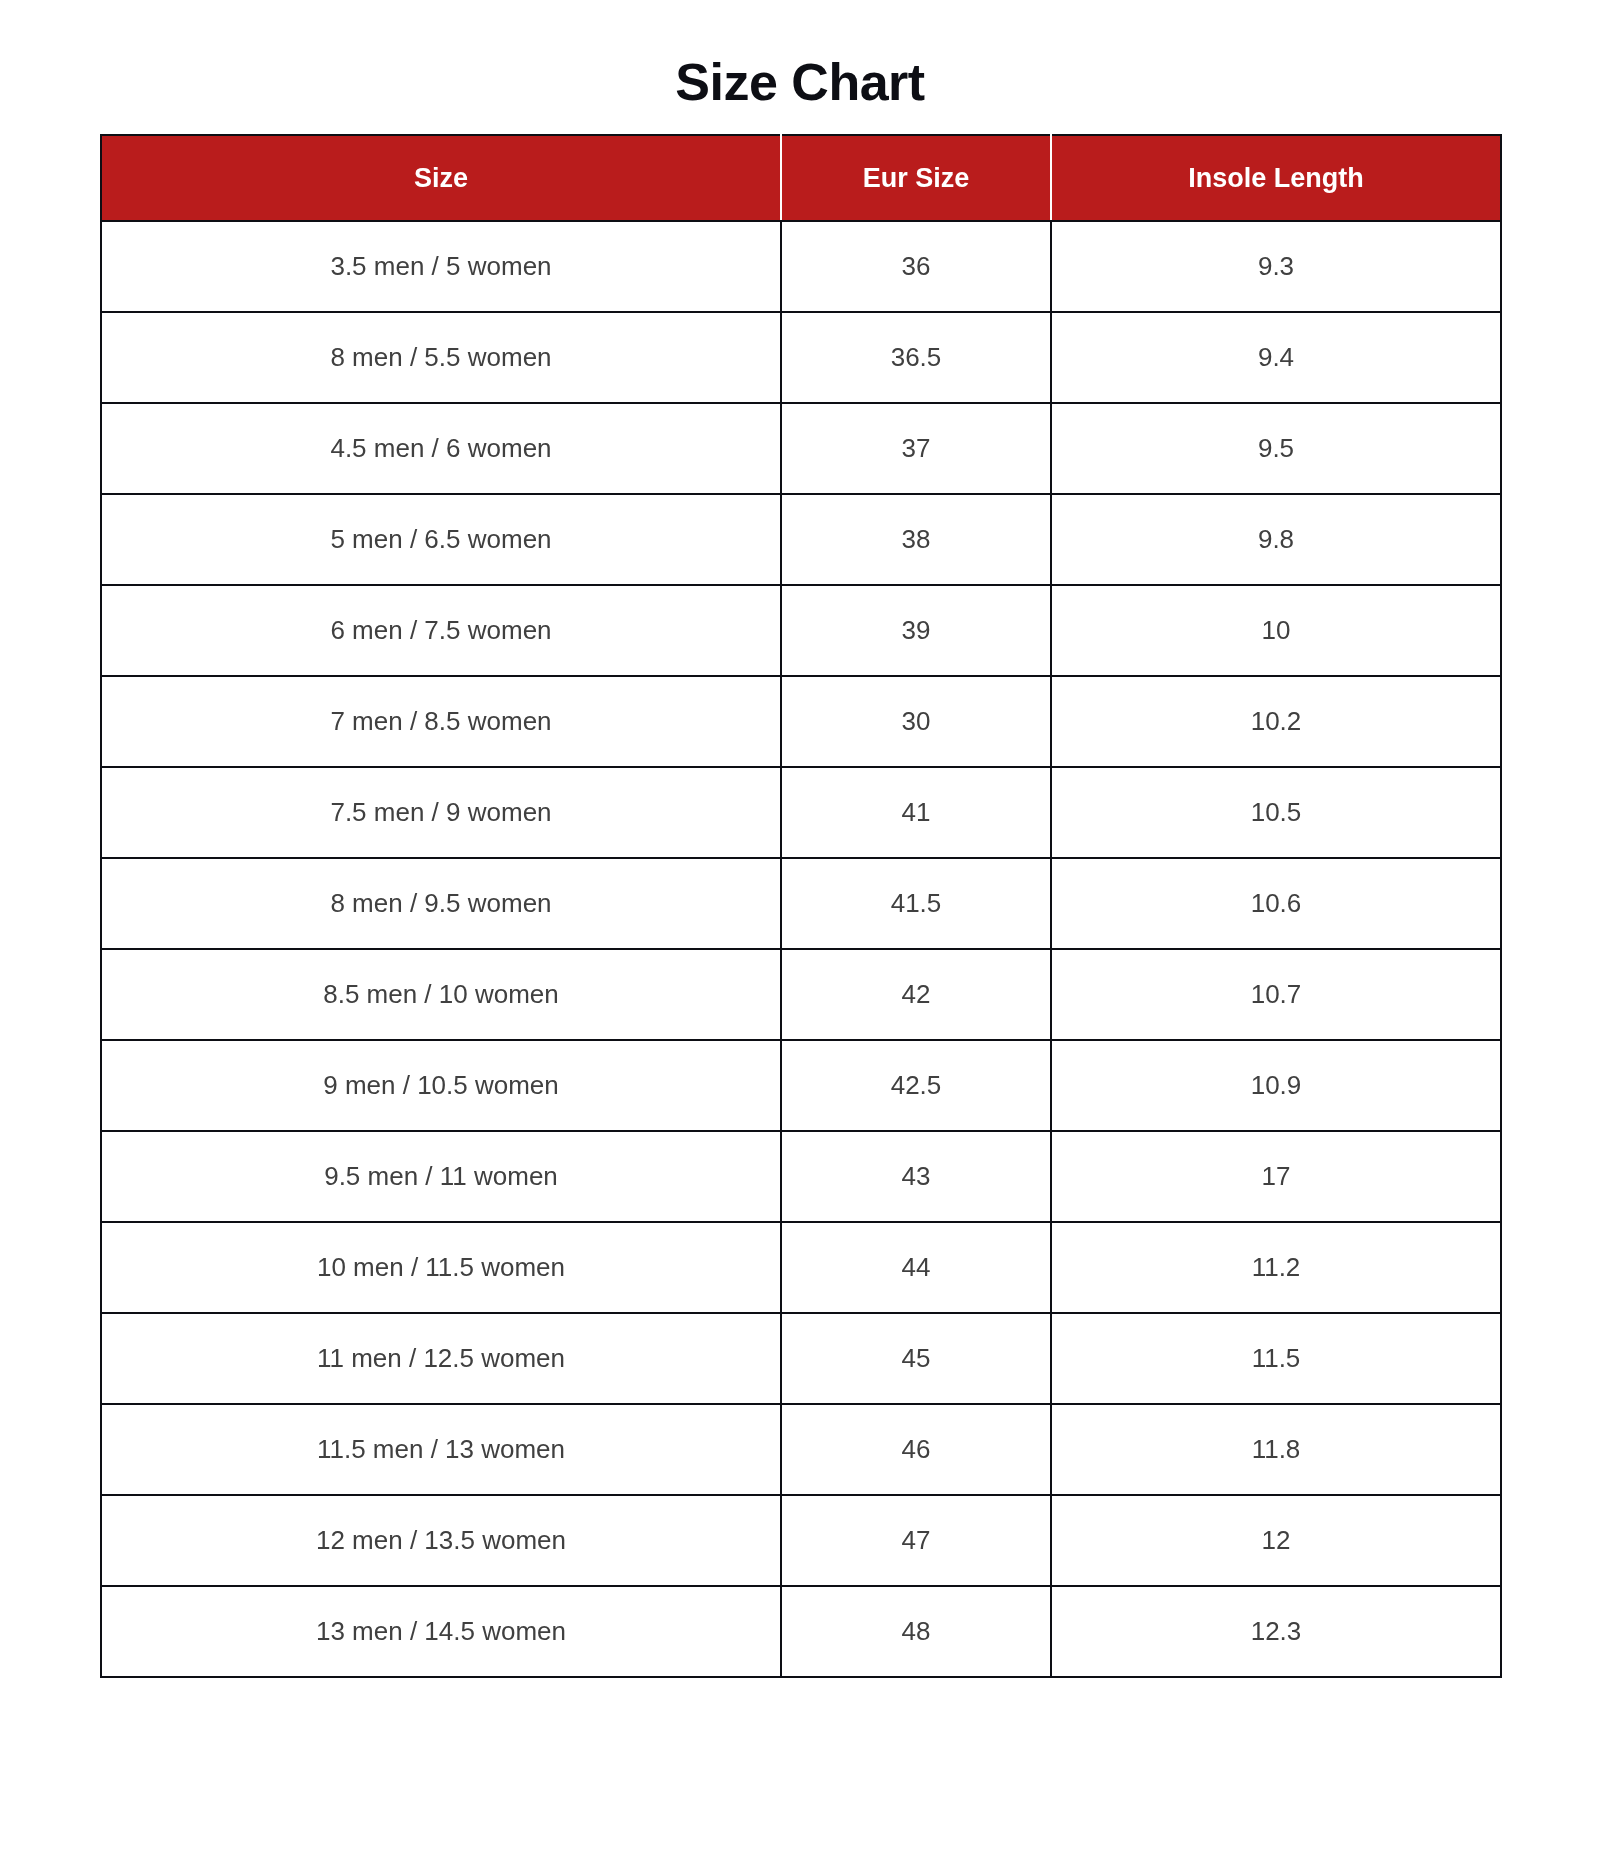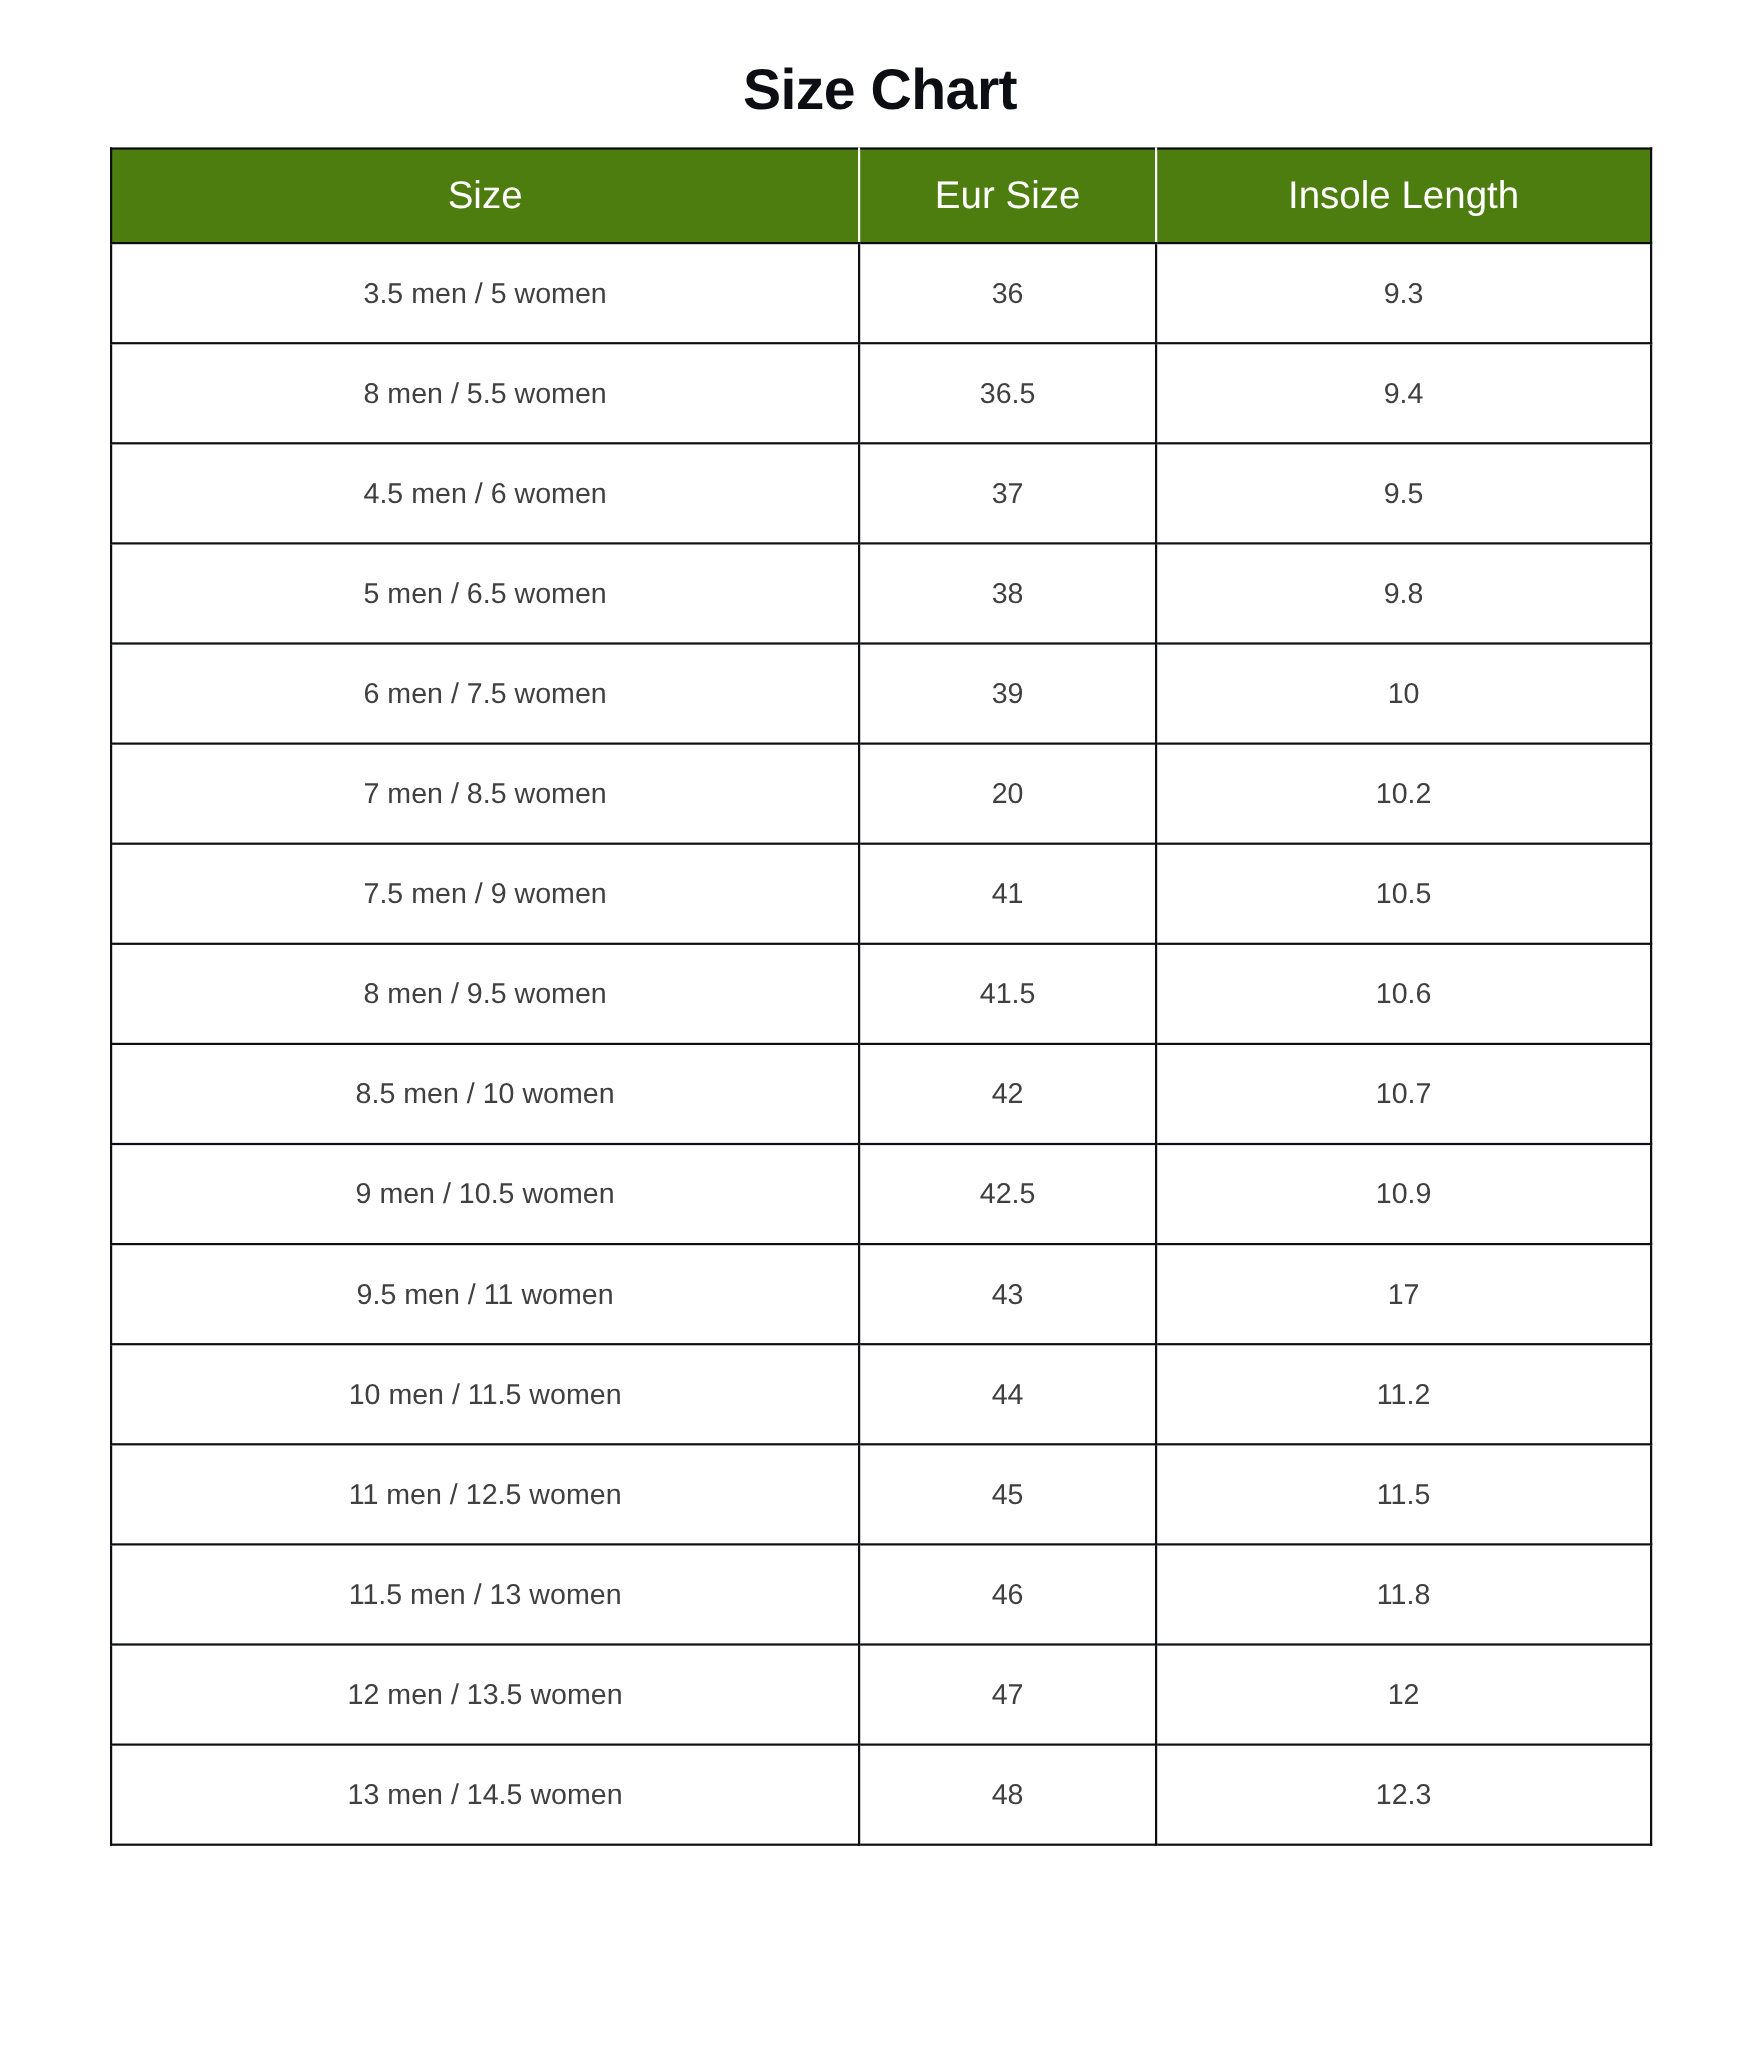--- a/index.html
+++ b/index.html
@@ -50,24 +50,24 @@
     width: 1400px;
     table-layout: fixed;
   }
   table.size-chart th,
   table.size-chart td {
     border: 2px solid #0d0e14;
     text-align: center;
     vertical-align: middle;
   }
   table.size-chart thead th {
-    background: #4d7c0f;
+    background: #b91c1c;
     color: #ffffff;
-    font-size: 35px;
-    font-weight: normal;
+    font-size: 27px;
+    font-weight: bold;
     height: 82px;
     border-color: #0d0e14;
   }
   table.size-chart thead th.col-size {
     border-right: 2px solid #ffffff;
   }
   table.size-chart thead th.col-eur {
     border-right: 2px solid #ffffff;
   }
   table.size-chart tbody td {
@@ -122,21 +122,21 @@
           <td>38</td>
           <td>9.8</td>
         </tr>
         <tr>
           <td>6 men / 7.5 women</td>
           <td>39</td>
           <td>10</td>
         </tr>
         <tr>
           <td>7 men / 8.5 women</td>
-          <td>20</td>
+          <td>30</td>
           <td>10.2</td>
         </tr>
         <tr>
           <td>7.5 men / 9 women</td>
           <td>41</td>
           <td>10.5</td>
         </tr>
         <tr>
           <td>8 men / 9.5 women</td>
           <td>41.5</td>

